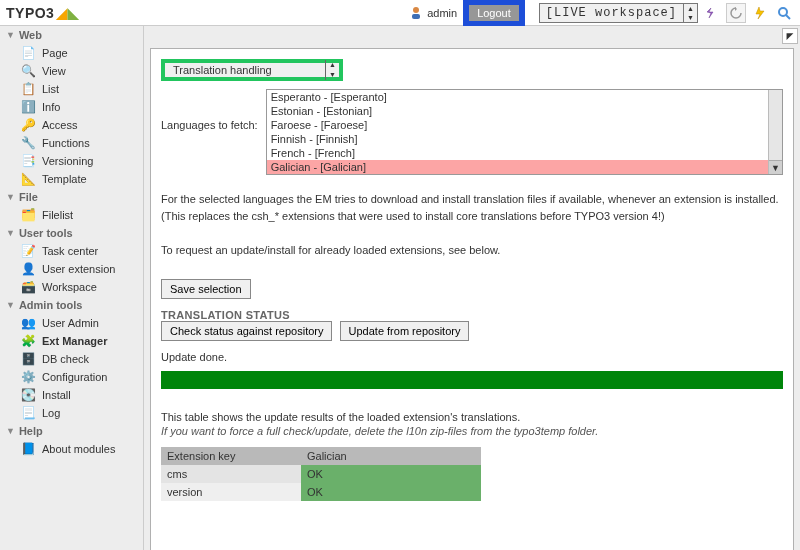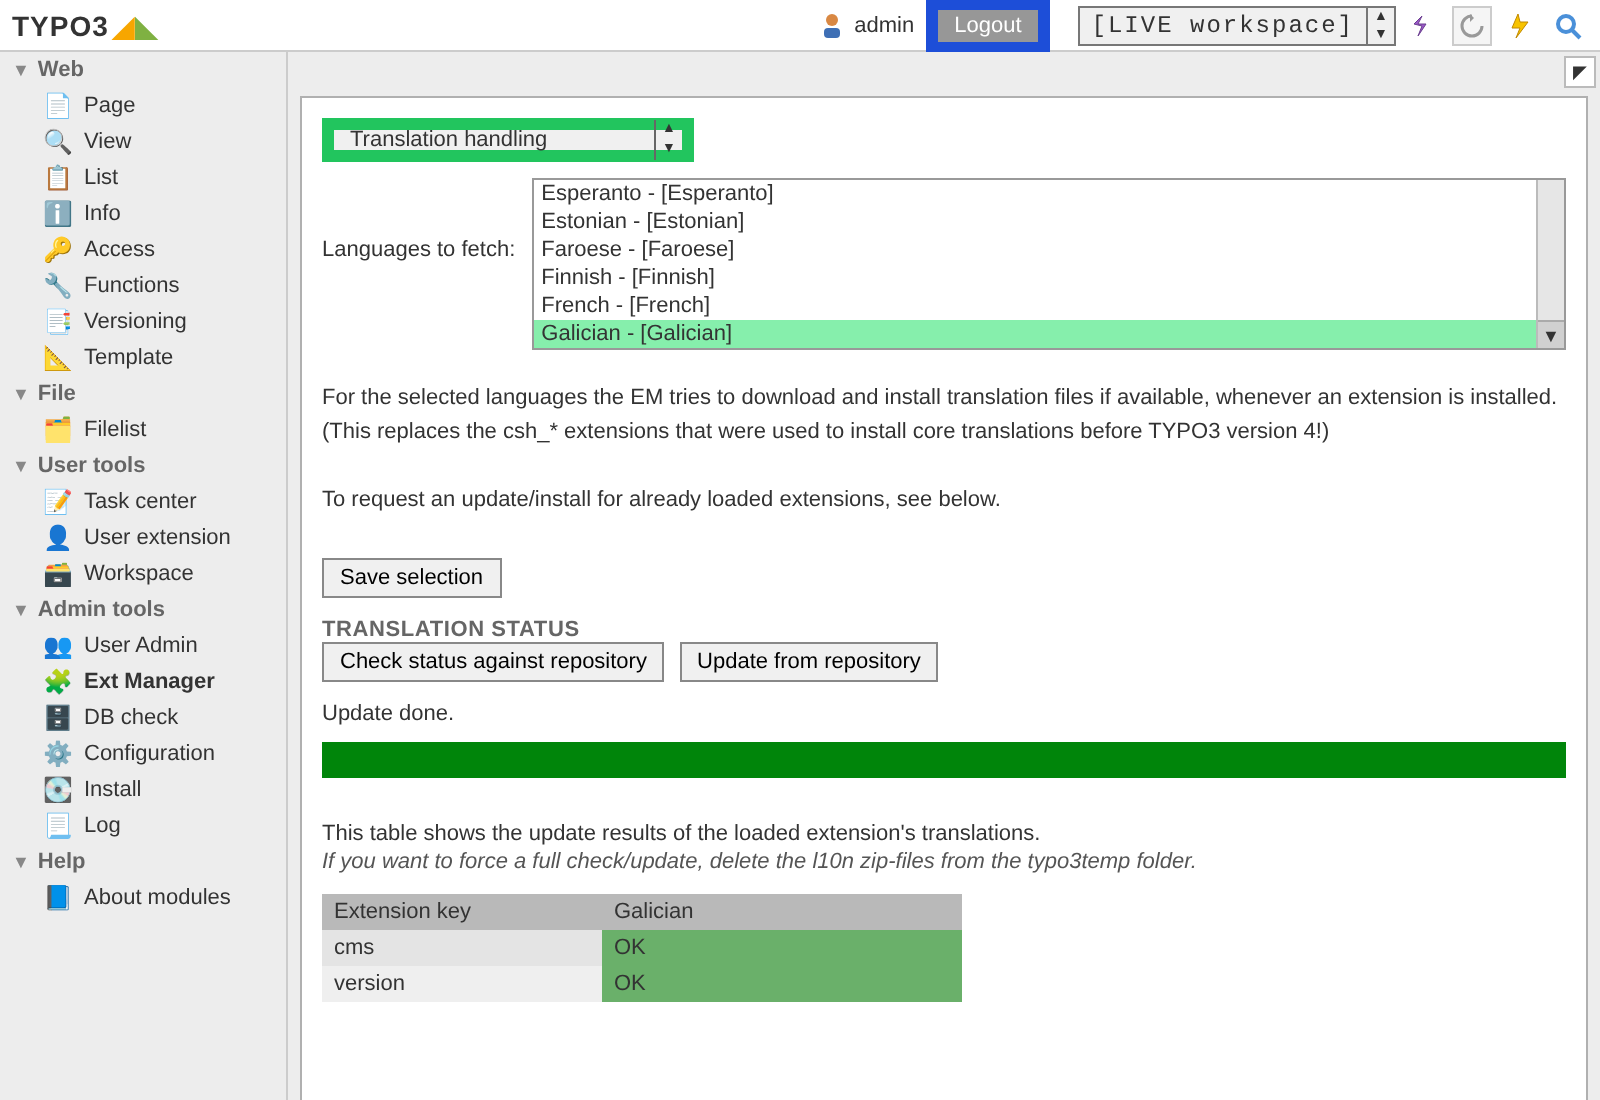--- a/index.html
+++ b/index.html
@@ -26,29 +26,29 @@
 .navgroup-h { display:flex; align-items:center; padding:3px 6px; color:#666; font-weight:bold; cursor:pointer; gap:4px; }
 .navgroup-h .tri { font-size:9px; color:#888; }
 .navitem { display:flex; align-items:center; gap:6px; padding:2px 6px 2px 22px; cursor:pointer; }
 .navitem .nic { width:14px; height:14px; display:flex; align-items:center; justify-content:center; font-size:12px; }
 .navitem.active { font-weight:bold; }
 
 
 .main { position:absolute; top:26px; left:144px; right:0; bottom:0; background:#EDEDED; padding:6px; }
 .minimize { position:absolute; top:2px; right:2px; width:16px; height:16px; border:1px solid #bbb; background:#fff; display:flex; align-items:center; justify-content:center; font-size:9px; cursor:pointer; }
 .panel { position:absolute; top:22px; left:6px; right:6px; bottom:0; border-top:1px solid #B0B0B0; border-left:1px solid #B0B0B0; border-right:1px solid #B0B0B0; background:#fff; padding:10px 10px 8px; overflow:hidden; }
-.action-select { display:inline-flex; align-items:center; border:6px solid #22c55e; background:#f0f0f0; height:22px; }
+.action-select { display:inline-flex; align-items:center; border:4px solid #22c55e; background:#f0f0f0; height:22px; }
 .action-select .as-val { padding:0 8px; min-width:160px; }
 .action-select .as-spin { width:14px; display:flex; flex-direction:column; border-left:1px solid #666; }
 .action-select .as-spin span { height:10px; font-size:7px; line-height:10px; text-align:center; cursor:pointer; }
 .field-row { display:flex; margin-top:8px; gap:8px; }
 .lang-label { padding-top:30px; white-space:nowrap; }
 .lang-list { flex:1; position:relative; border:1px solid #999; height:86px; overflow:hidden; background:#fff; }
 .lang-list .opt { padding:0 4px; line-height:14px; white-space:nowrap; }
-.lang-list .opt.sel { background:#86efac; }
+.lang-list .opt.sel { background:#fca5a5; }
 .lang-scroll { position:absolute; right:0; top:0; width:14px; height:100%; background:#E6E6E6; border-left:1px solid #bbb; display:flex; align-items:flex-end; justify-content:center; }
 .lang-scroll .sb-down { height:14px; width:100%; background:#d0d0d0; border-top:1px solid #aaa; font-size:9px; display:flex; align-items:center; justify-content:center; cursor:pointer; }
 .desc { margin-top:16px; line-height:1.5; }
 .btn-std { background:#F0F0F0; border:1px solid #888; padding:3px 8px; font-family:inherit; font-size:11px; cursor:pointer; margin-right:4px; }
 .sect-h { font-weight:bold; color:#666; margin-top:10px; margin-bottom:0; letter-spacing:0.3px; }
 .update-done { margin-top:10px; }
 .progress { height:18px; background:#00850A; margin-top:8px; width:100%; }
 .result-intro { margin-top:22px; }
 .result-hint { font-style:italic; color:#555; margin-top:2px; }
 .res-table { margin-top:10px; border-collapse:collapse; table-layout:fixed; }

